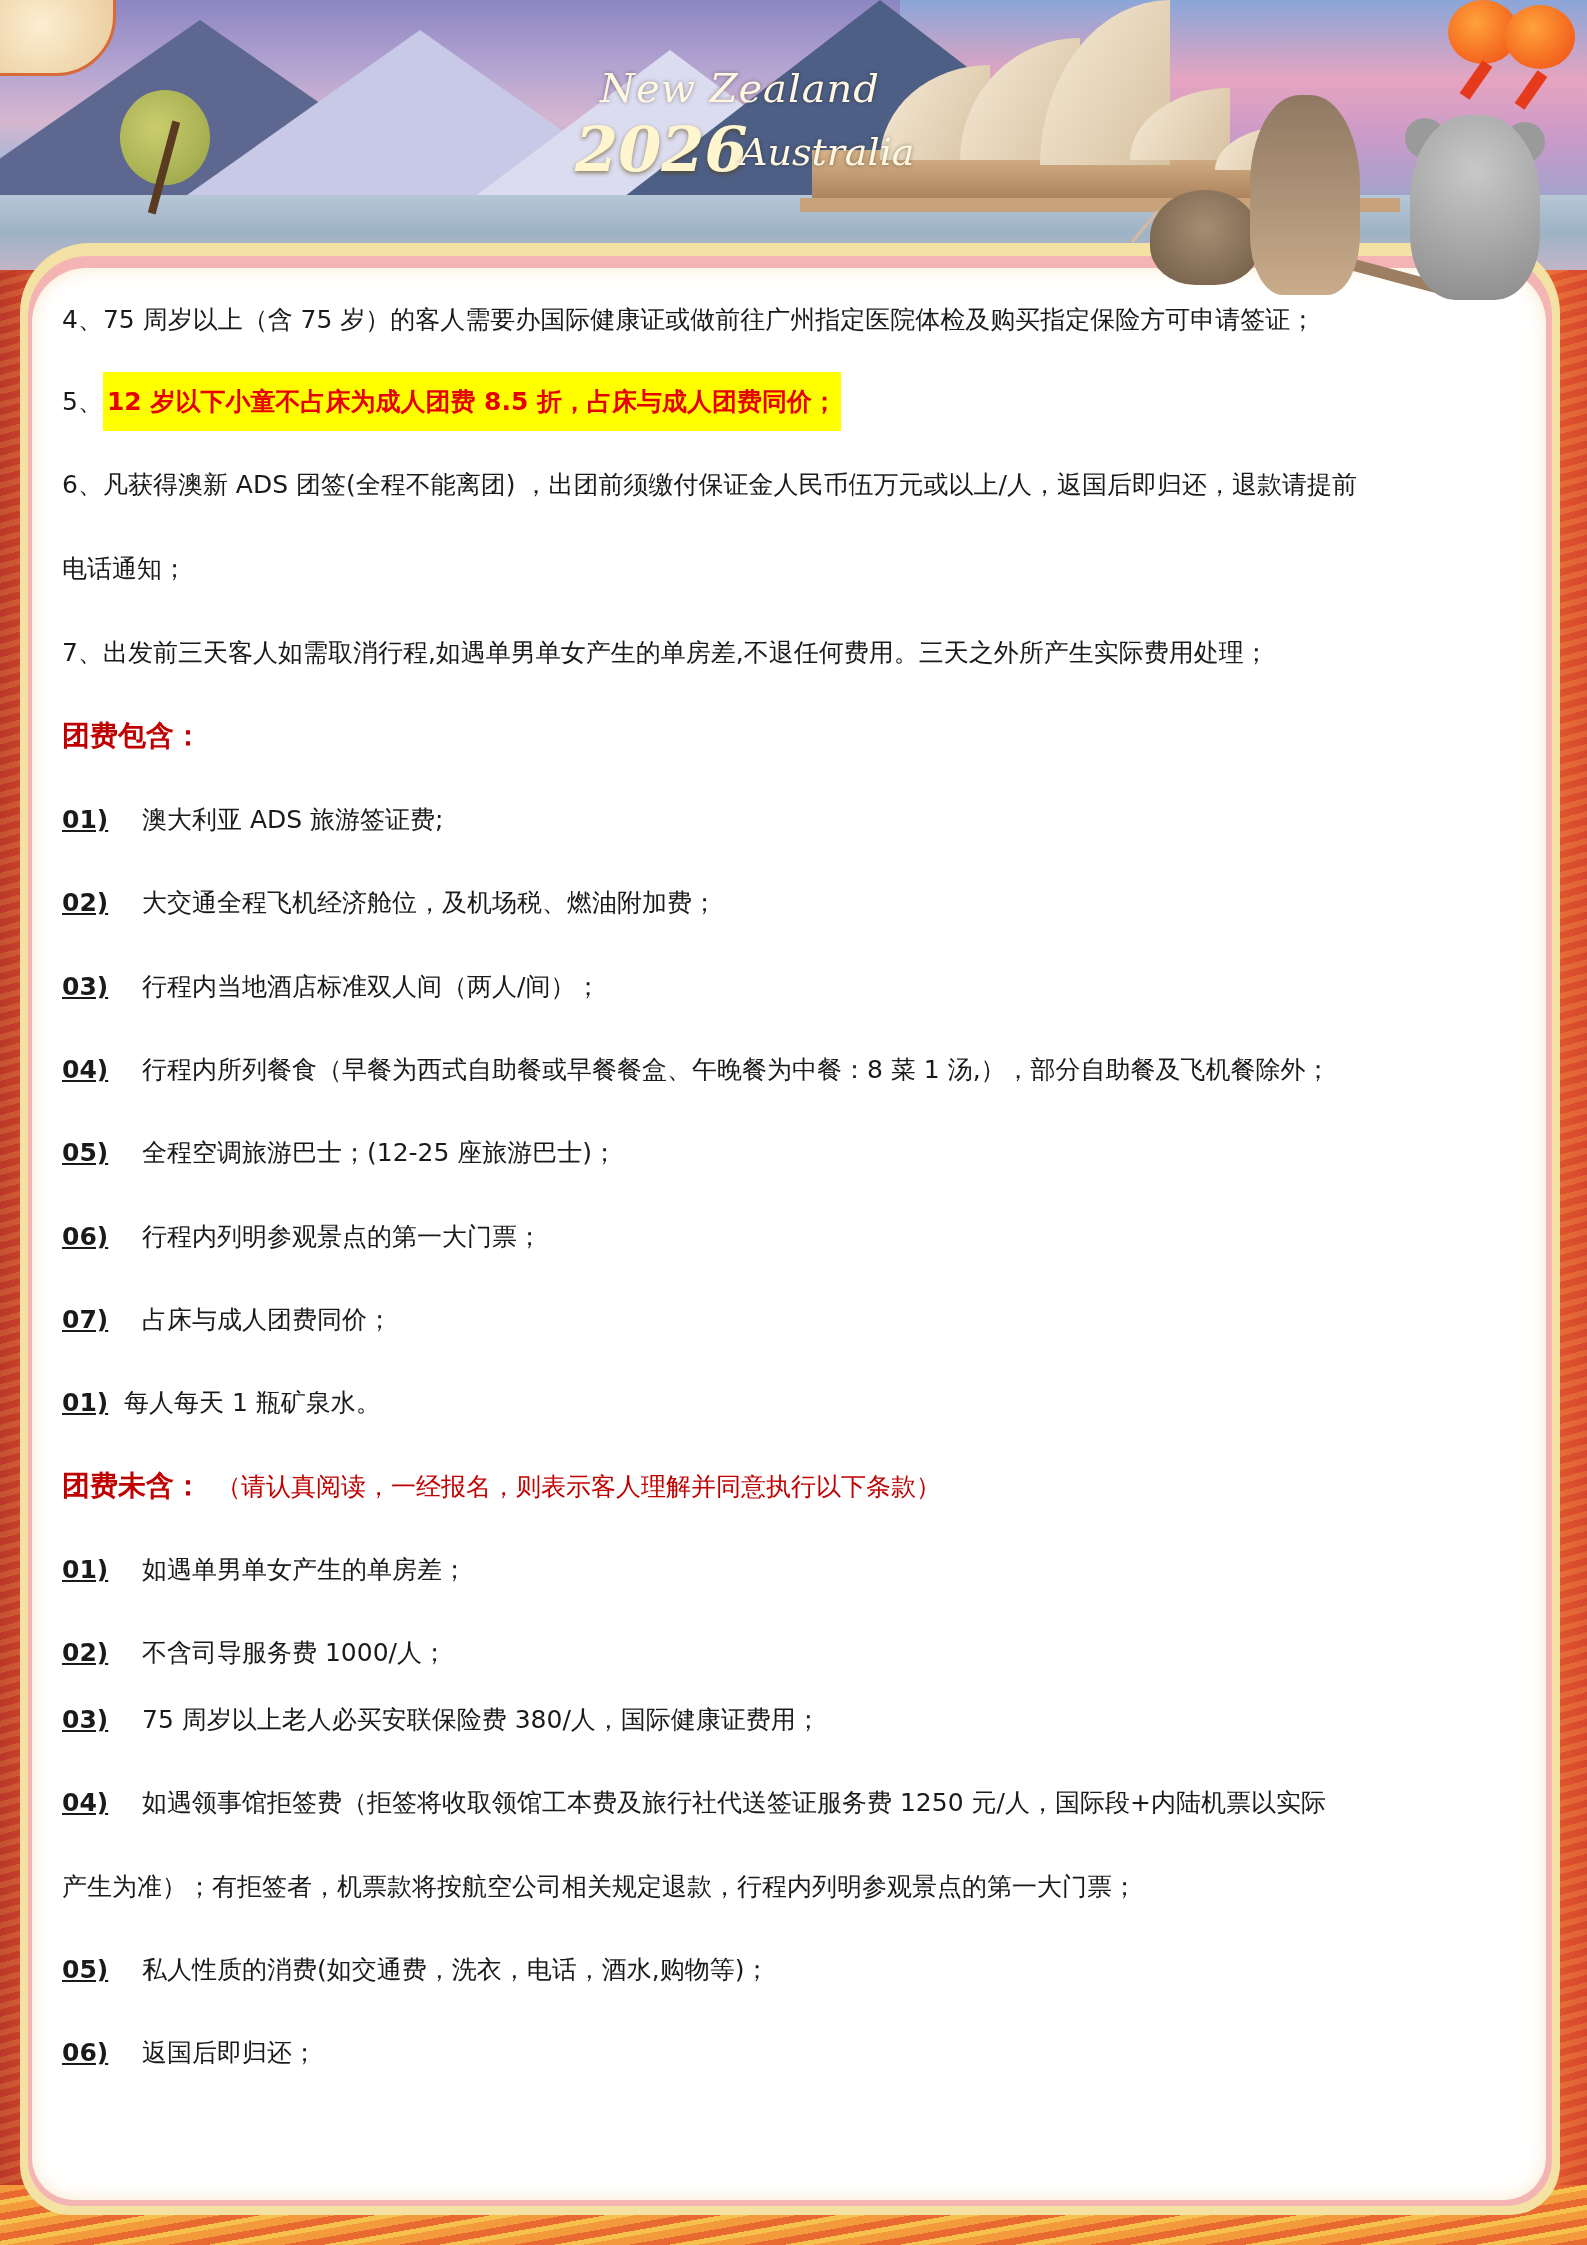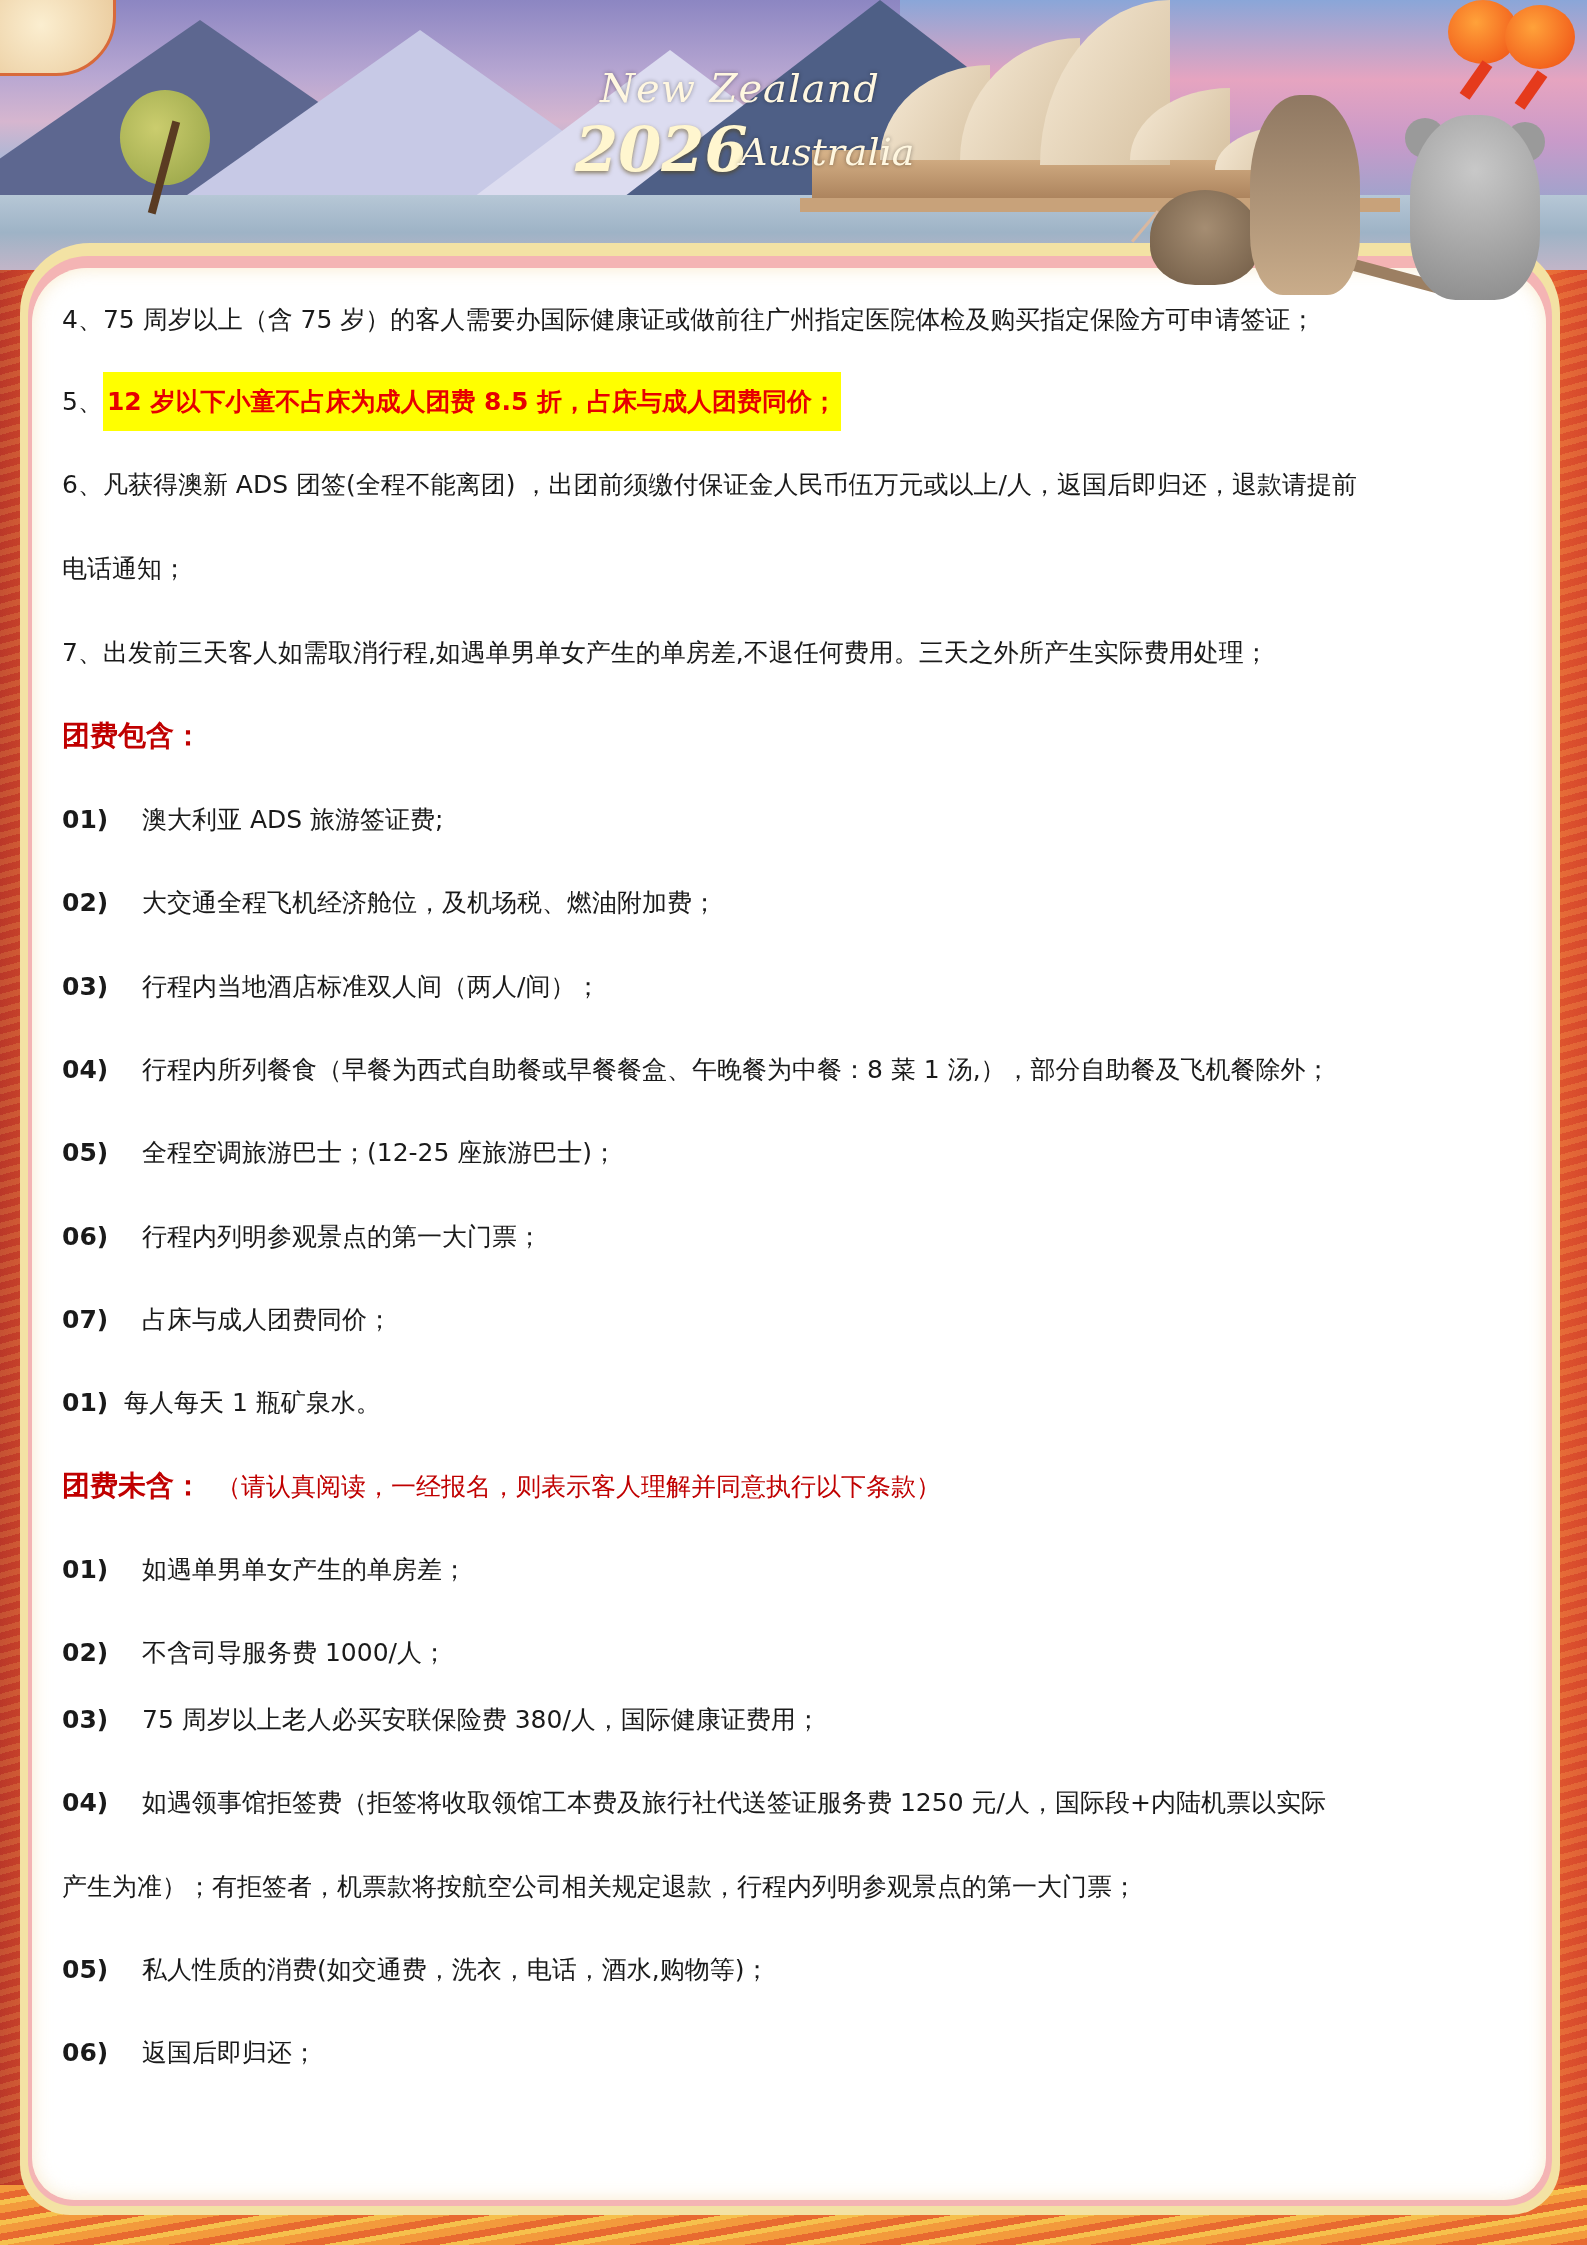--- a/index.html
+++ b/index.html
@@ -103,21 +103,21 @@
 
   .line {
     position: absolute; left: 62px; font-size: 25px; color: #1a1a1a; white-space: nowrap; line-height: 34px;
     font-family: "DejaVu Sans", "Liberation Sans", sans-serif;
   }
   .highlight {
     background: #ffff00; color: #e60000; font-weight: bold; padding: 15px 4px; margin-left: 0px;
   }
   .heading { color: #c00000; font-weight: bold; font-size: 28px; }
   .heading-note { color: #c00000; font-weight: normal; font-size: 25px; margin-left: 14px; }
-  .num { font-weight: bold; display: inline-block; width: 80px; }
+  .num { font-weight: bold; display: inline-block; width: 80px; text-decoration: underline; }
   .num.tight { width: 62px; }
 </style>
 </head>
 <body>
 
 <div class="frame-bg"></div>
 <div class="frame-bottom"></div>
 
 <div class="header">
   <div class="sky-right"></div>

